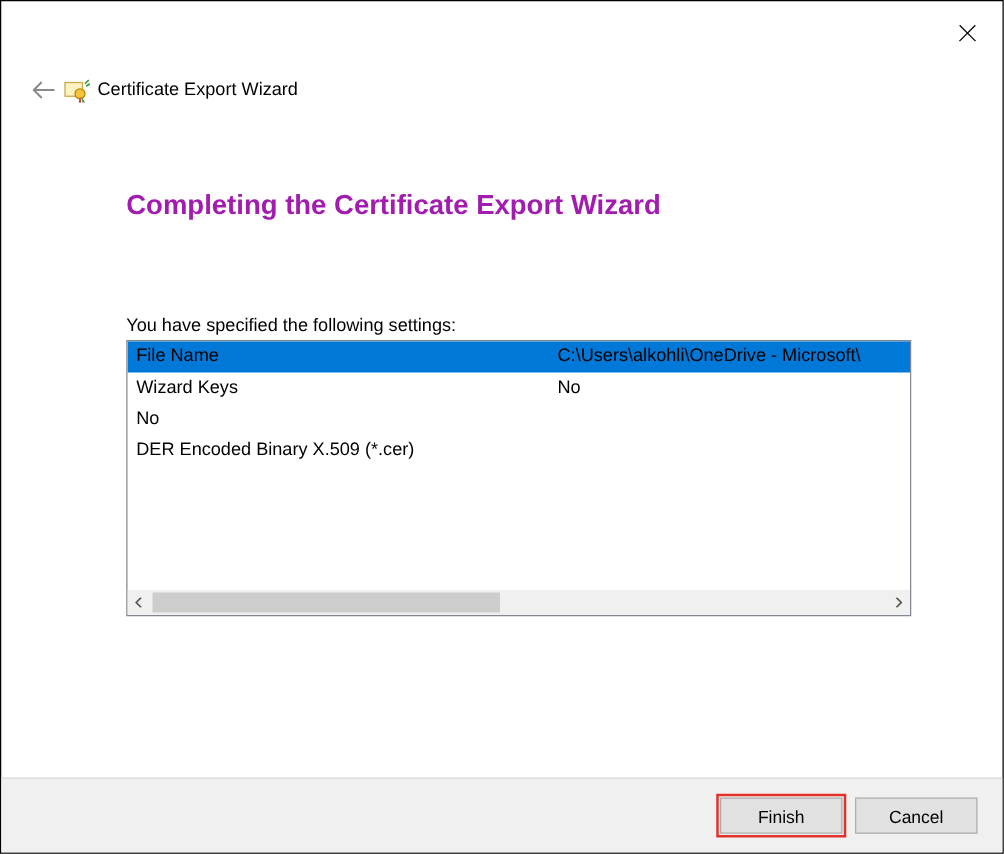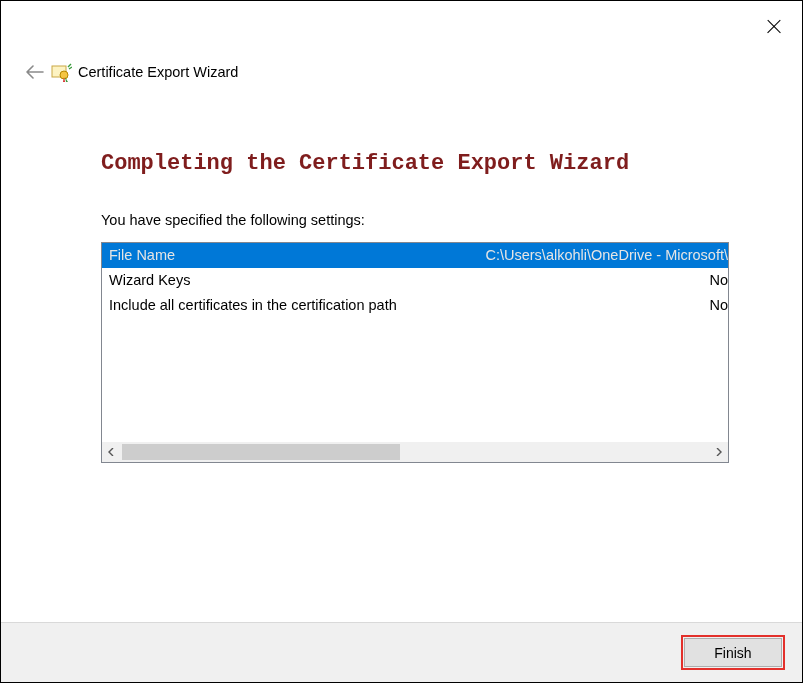--- a/index.html
+++ b/index.html
@@ -66,33 +66,32 @@
       font-size: 14.5px;
       color: #000;
     }
 
     .content {
       padding: 68px 70px 0 100px;
     }
     .page-title {
       font-size: 22px;
       font-weight: 600;
-      color: #7f1d1d;
-      margin-bottom: 36px;
-      font-family: Liberation Mono, monospace;
+      color: #a21caf;
+      margin-bottom: 76px;
     }
     .success-text {
       font-size: 14.5px;
       color: #000;
       margin-bottom: 54px;
     }
     .settings-label {
       font-size: 14.5px;
       color: #000;
-      margin-bottom: 14px;
+      margin-bottom: 3px;
     }
 
     .listview {
       border: 1px solid #828790;
       height: 221px;
       width: 628px;
       background: #fff;
       position: relative;
       overflow: hidden;
     }
@@ -102,32 +101,31 @@
     }
     .row {
       display: flex;
       font-size: 14.5px;
       line-height: 25px;
       height: 25px;
       padding-left: 7px;
     }
     .row.selected {
       background: #0078d7;
-      color: #e5e5e5;
+      color: #000000;
     }
     .col-key {
       width: 337px;
       white-space: nowrap;
       overflow: hidden;
     }
     .col-val {
       flex: 1;
       white-space: nowrap;
       overflow: hidden;
-      text-align: right;
     }
     .hscroll {
       position: absolute;
       bottom: 0;
       left: 0;
       right: 0;
       height: 20px;
       background: #f0f0f0;
       display: flex;
       align-items: stretch;
@@ -216,24 +214,24 @@
     <div class="listview-rows">
       <div class="row selected">
         <div class="col-key">File Name</div>
         <div class="col-val">C:\Users\alkohli\OneDrive - Microsoft\</div>
       </div>
       <div class="row">
         <div class="col-key">Wizard Keys</div>
         <div class="col-val">No</div>
       </div>
       <div class="row">
-        <div class="col-key">Include all certificates in the certification path</div>
         <div class="col-val">No</div>
       </div>
       <div class="row">
+        <div class="col-val">DER Encoded Binary X.509 (*.cer)</div>
       </div>
     </div>
     <div class="hscroll">
       <div class="hscroll-btn">
         <svg width="8" height="8" viewBox="0 0 8 8">
             <path d="M5 0 L1 4 L5 8" stroke="#555" stroke-width="1.4" fill="none"></path>
           </svg>
       </div>
       <div class="hscroll-track">
         <div class="hscroll-thumb"></div>
@@ -242,13 +240,14 @@
         <svg width="8" height="8" viewBox="0 0 8 8">
             <path d="M3 0 L7 4 L3 8" stroke="#555" stroke-width="1.4" fill="none"></path>
           </svg>
       </div>
     </div>
   </div>
 </div>
 
 <div class="footer">
   <button class="btn finish">Finish</button>
+  <button class="btn">Cancel</button>
 </div>
 
 </body></html>

